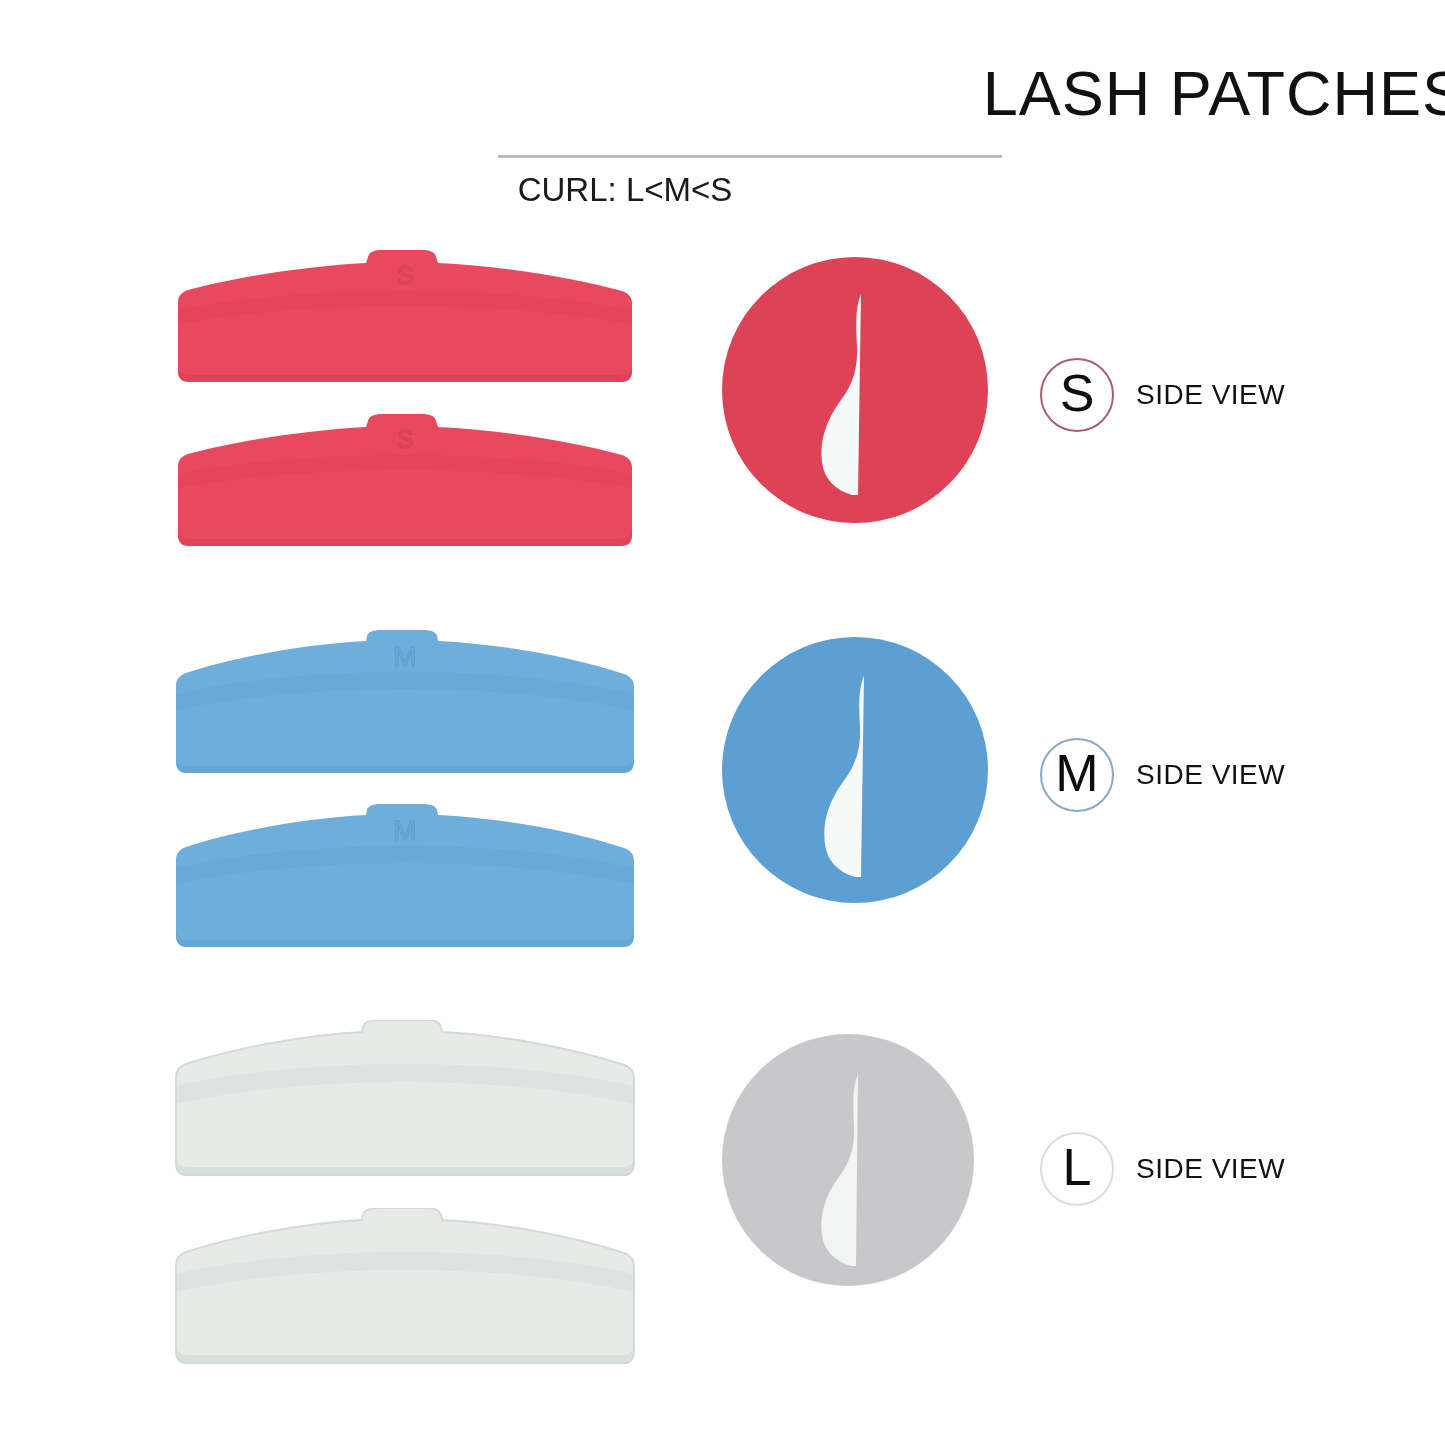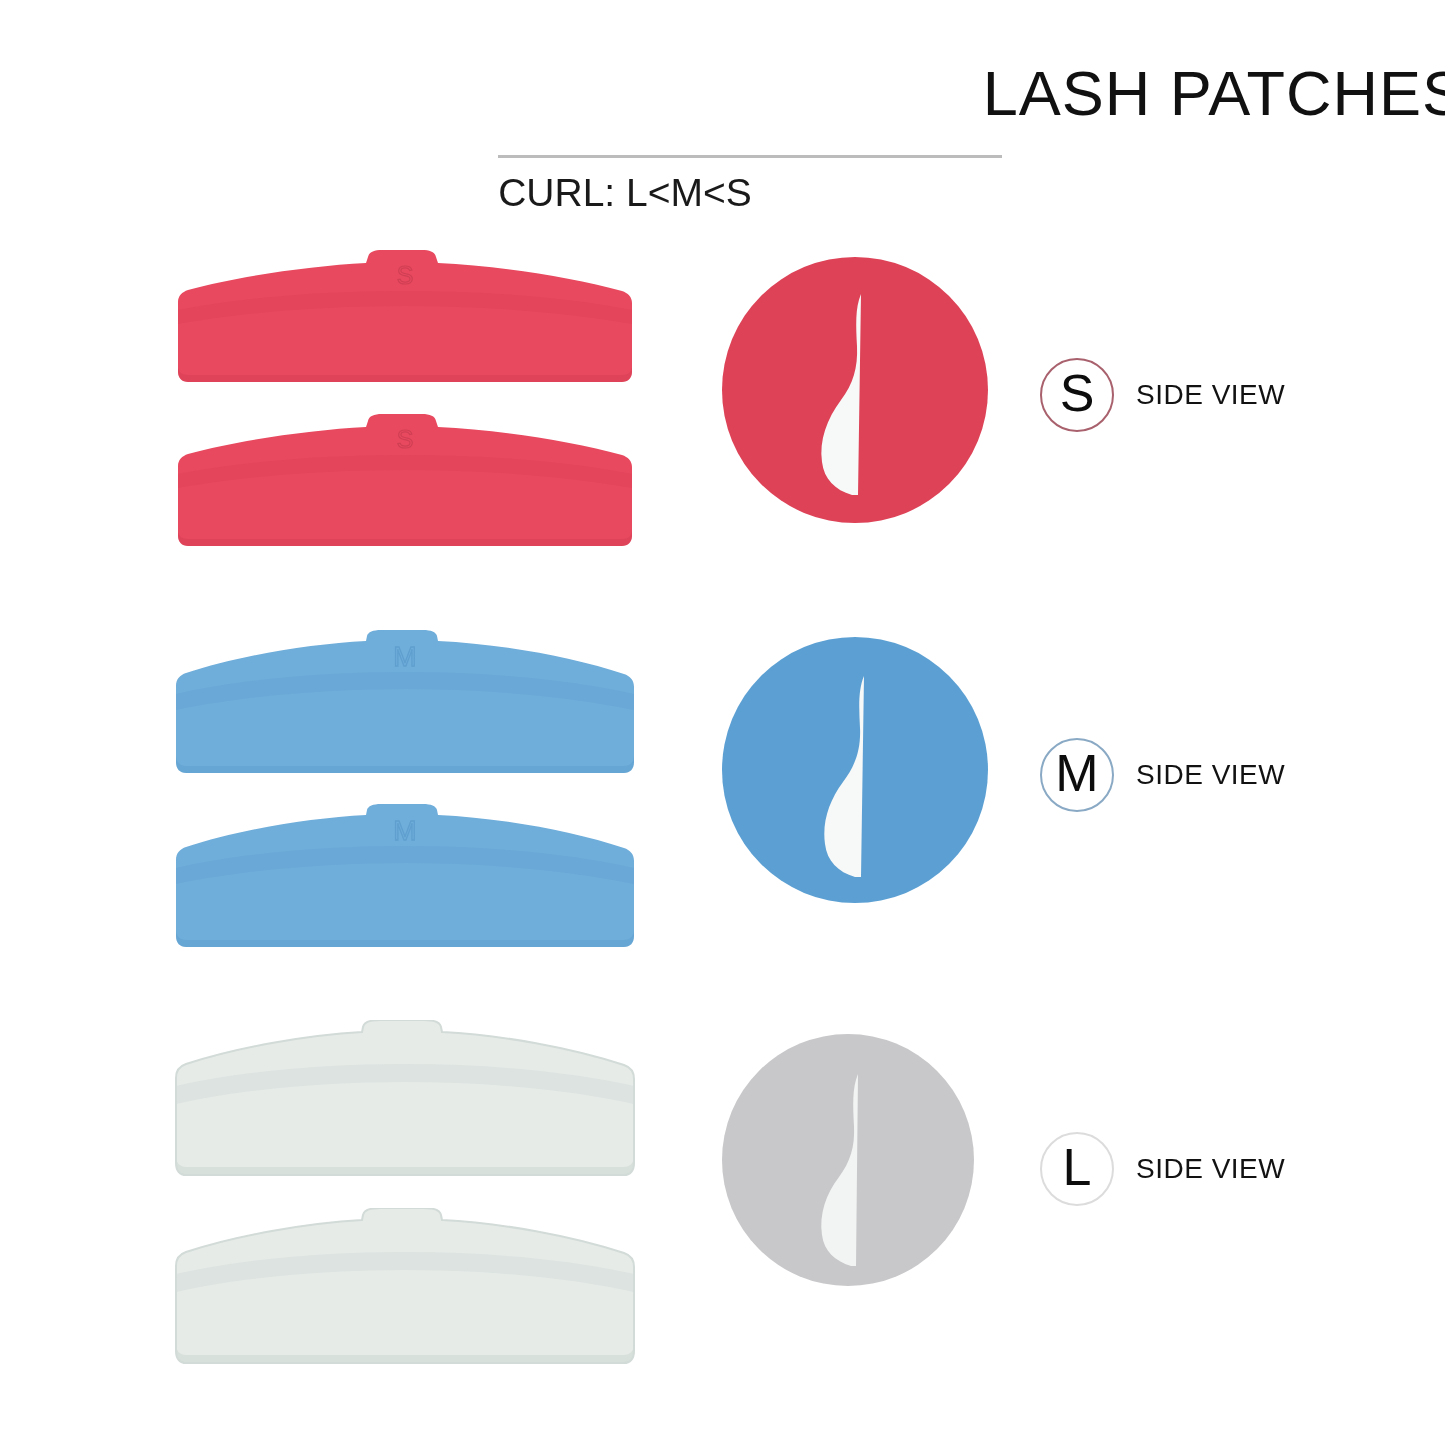--- a/index.html
+++ b/index.html
@@ -43,21 +43,21 @@
     width: 504px;
     height: 3px;
     background: #bcbcbc;
   }
   #page-subtitle {
     position: absolute;
     top: 173px;
     left: 0;
     width: 1250px;
     text-align: center;
-    font-size: 39px;
+    font-size: 33px;
     font-weight: 400;
     color: #1a1a1a;
     line-height: 1;
   }
 
   
   .size-row {
     position: absolute;
     left: 0;
     width: 1445px;

